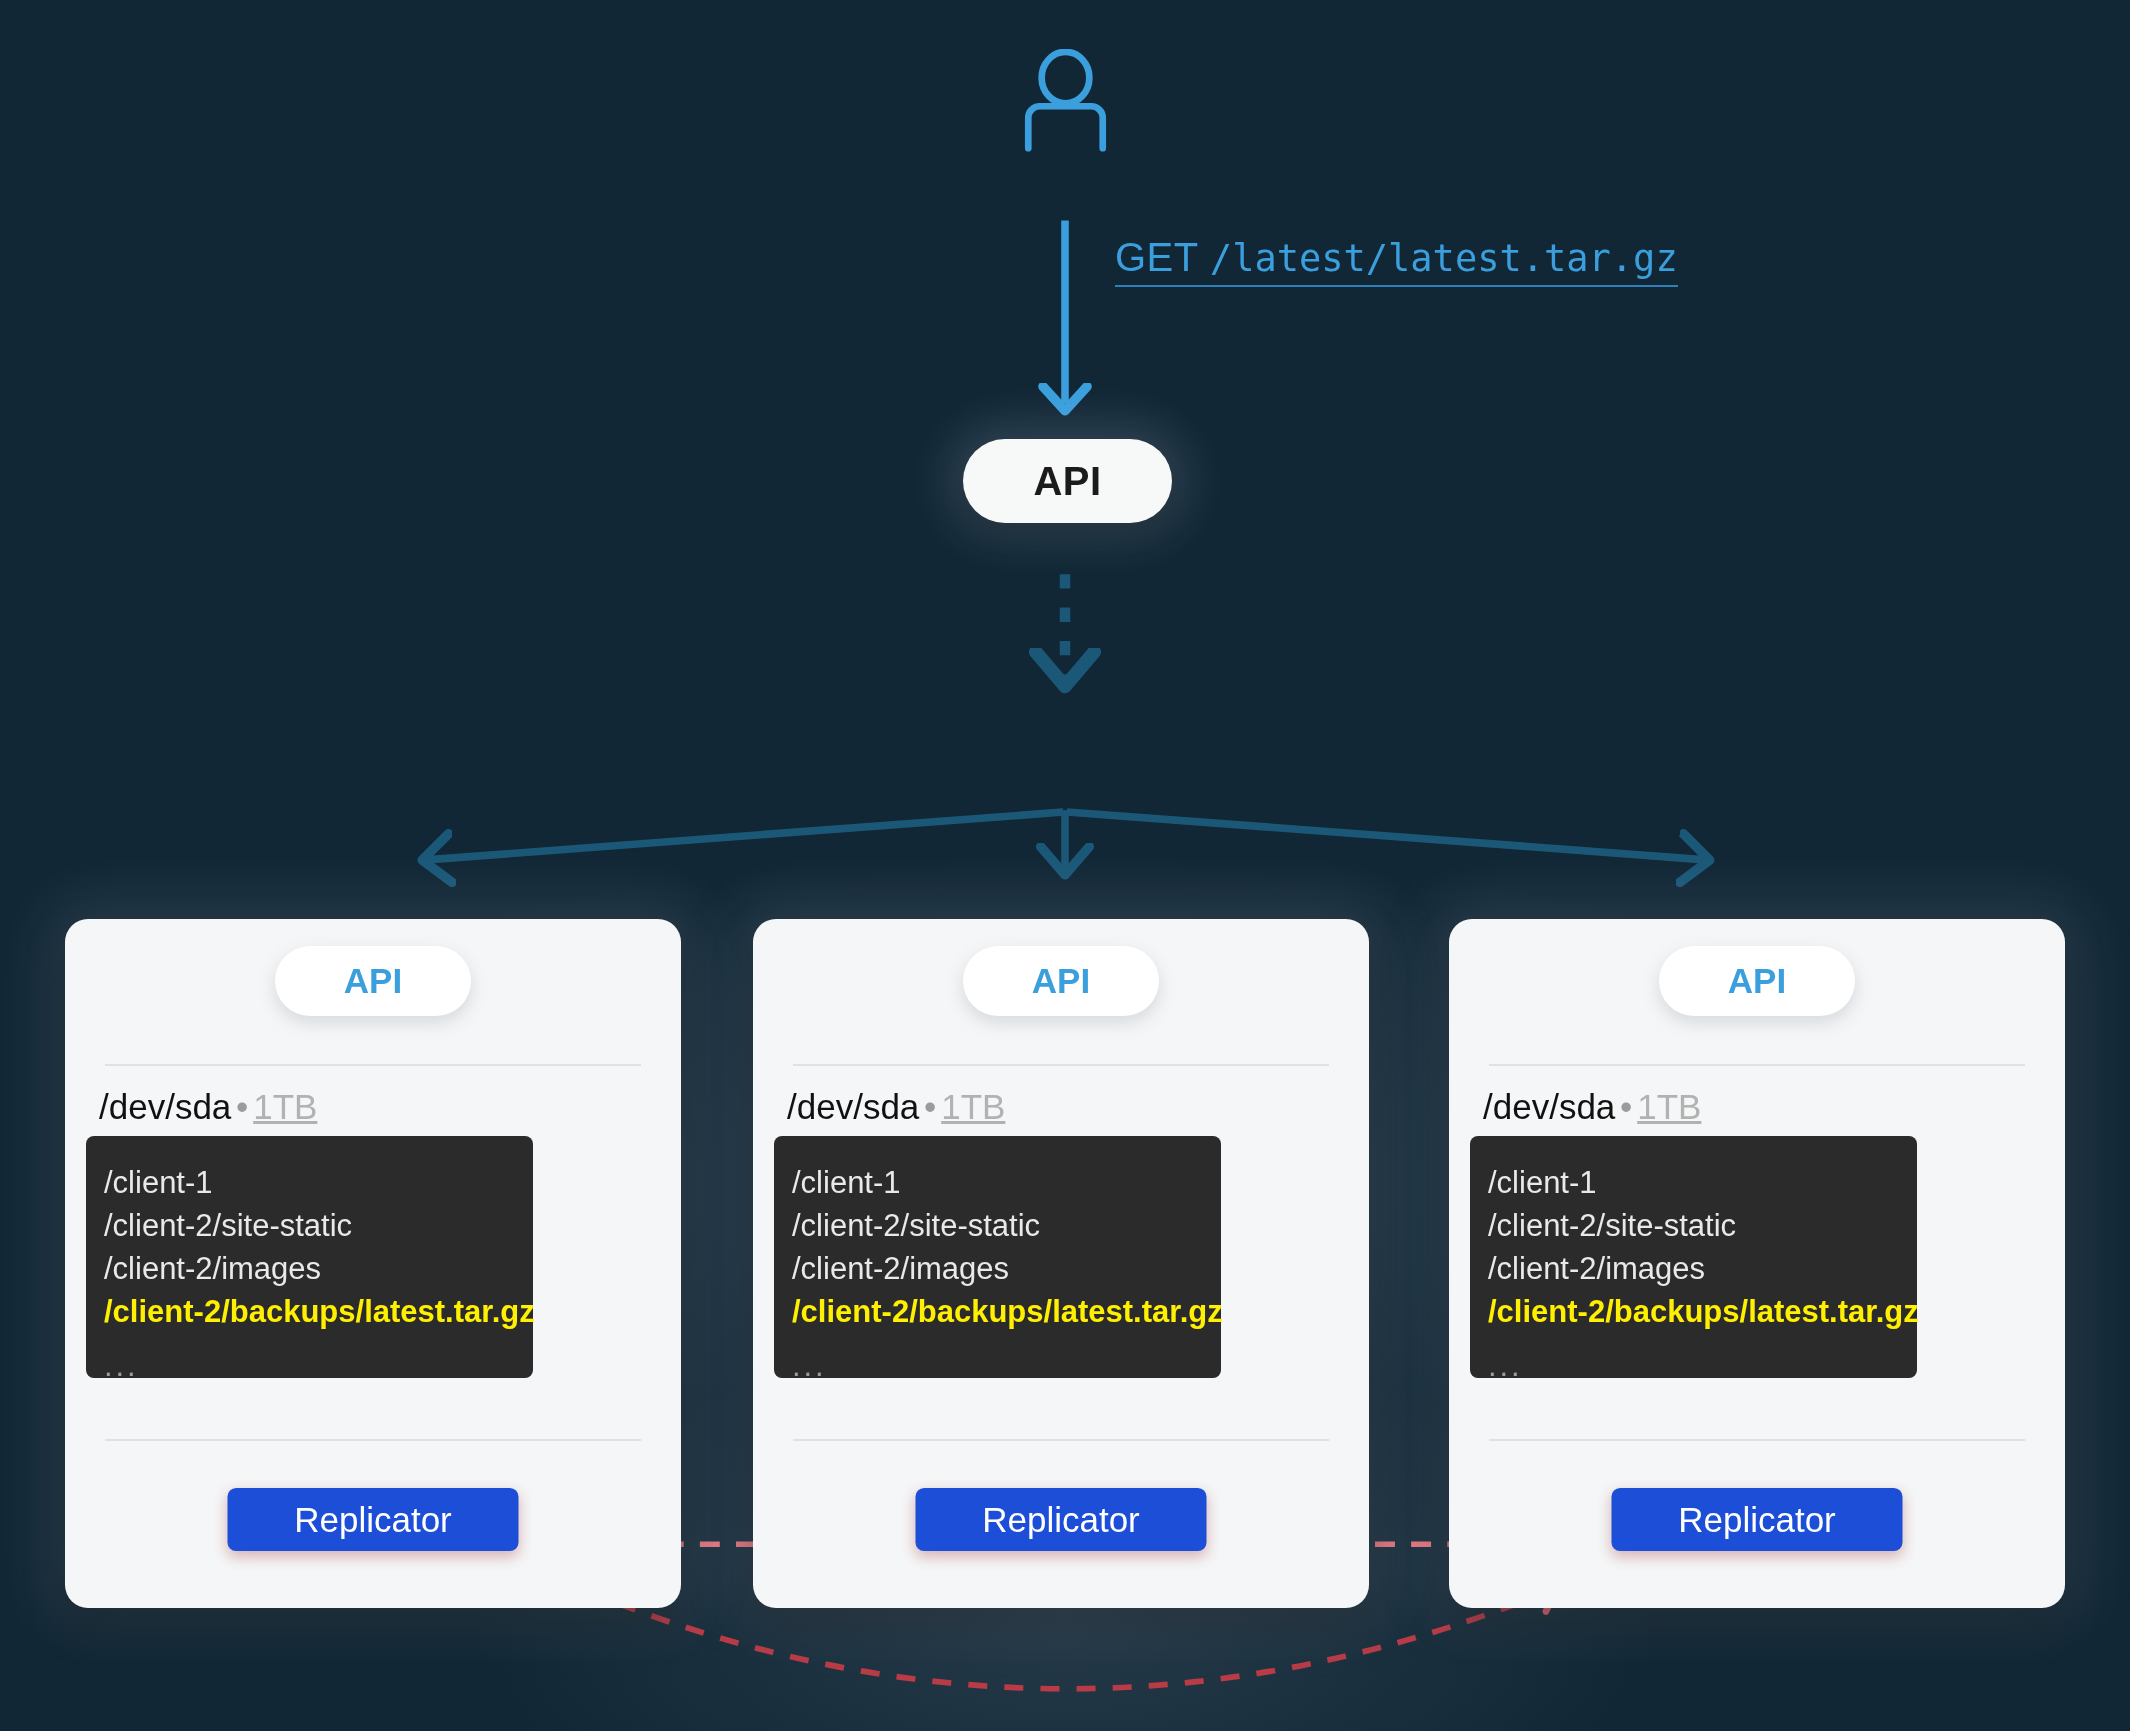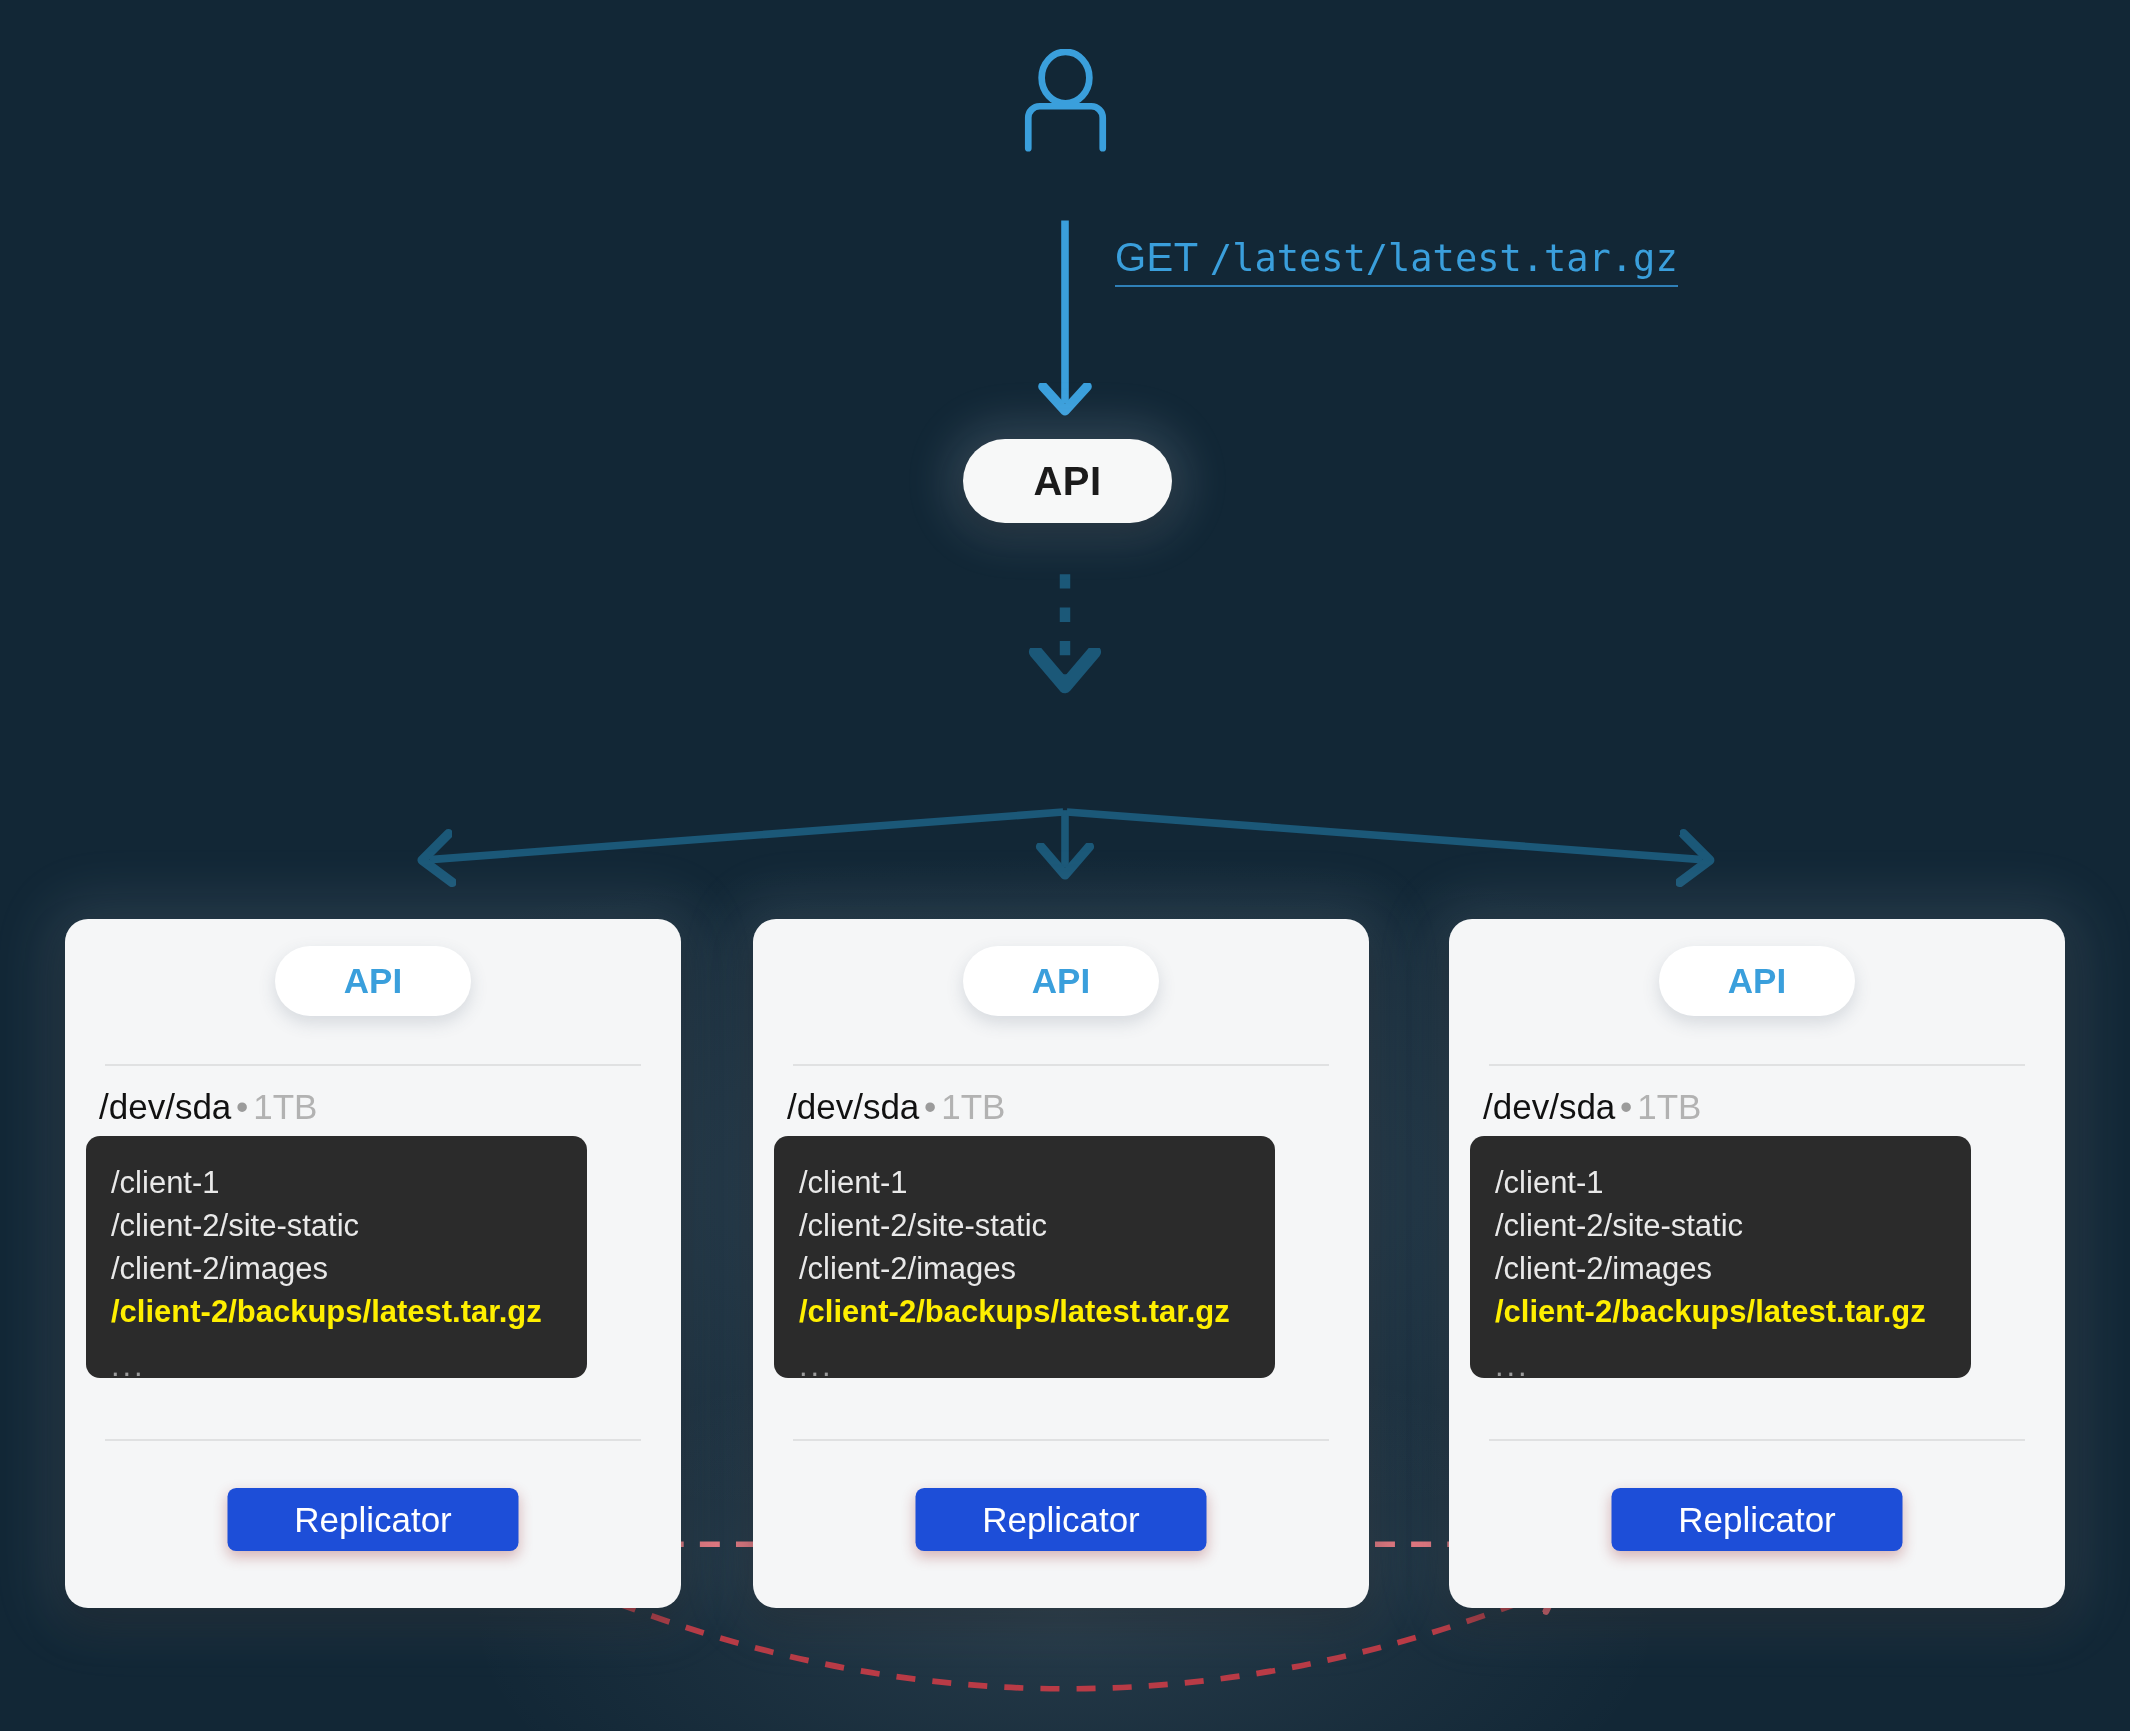--- a/index.html
+++ b/index.html
@@ -70,25 +70,25 @@
     position:absolute; left:40px; right:40px; height:1.9px; background:#e0e1e2;
   }
   .divider.top { top:145px; }
   .divider.bottom { top:520px; }
 
   .disk {
     position:absolute; left:34px; top:168px;
     font-size:35px; color:#111; white-space:nowrap;
   }
   .disk .sep { color:#9b9b9b; margin:0 4.8px; }
-  .disk .size { color:#b2b2b2; }
+  .disk .size { color:#b2b2b2;text-decoration:underline; }
 
   .filebox {
-    position:absolute; left:21px; top:217px; width:501px; height:242px;
-    background:#2b2b2b; border-radius:14px; padding:25px 25px;
+    position:absolute; left:21px; top:217px; width:447px; height:242px;
+    background:#2b2b2b; border-radius:8px; padding:25px 18px;
   }
   .filebox .line {
     font-size:31px; line-height:43px; color:#e9e9e9; white-space:nowrap;
   }
   .filebox .line.hl { color:#ffef00; font-weight:700; }
   .filebox .line.dots { color:#9c9c9c; margin-top:11.4px; letter-spacing:2.9px; }
 
   .replicator {
     position:absolute; left:50%; transform:translateX(-50%); top:569px;
     width:291px; height:63px; border-radius:8.6px;

